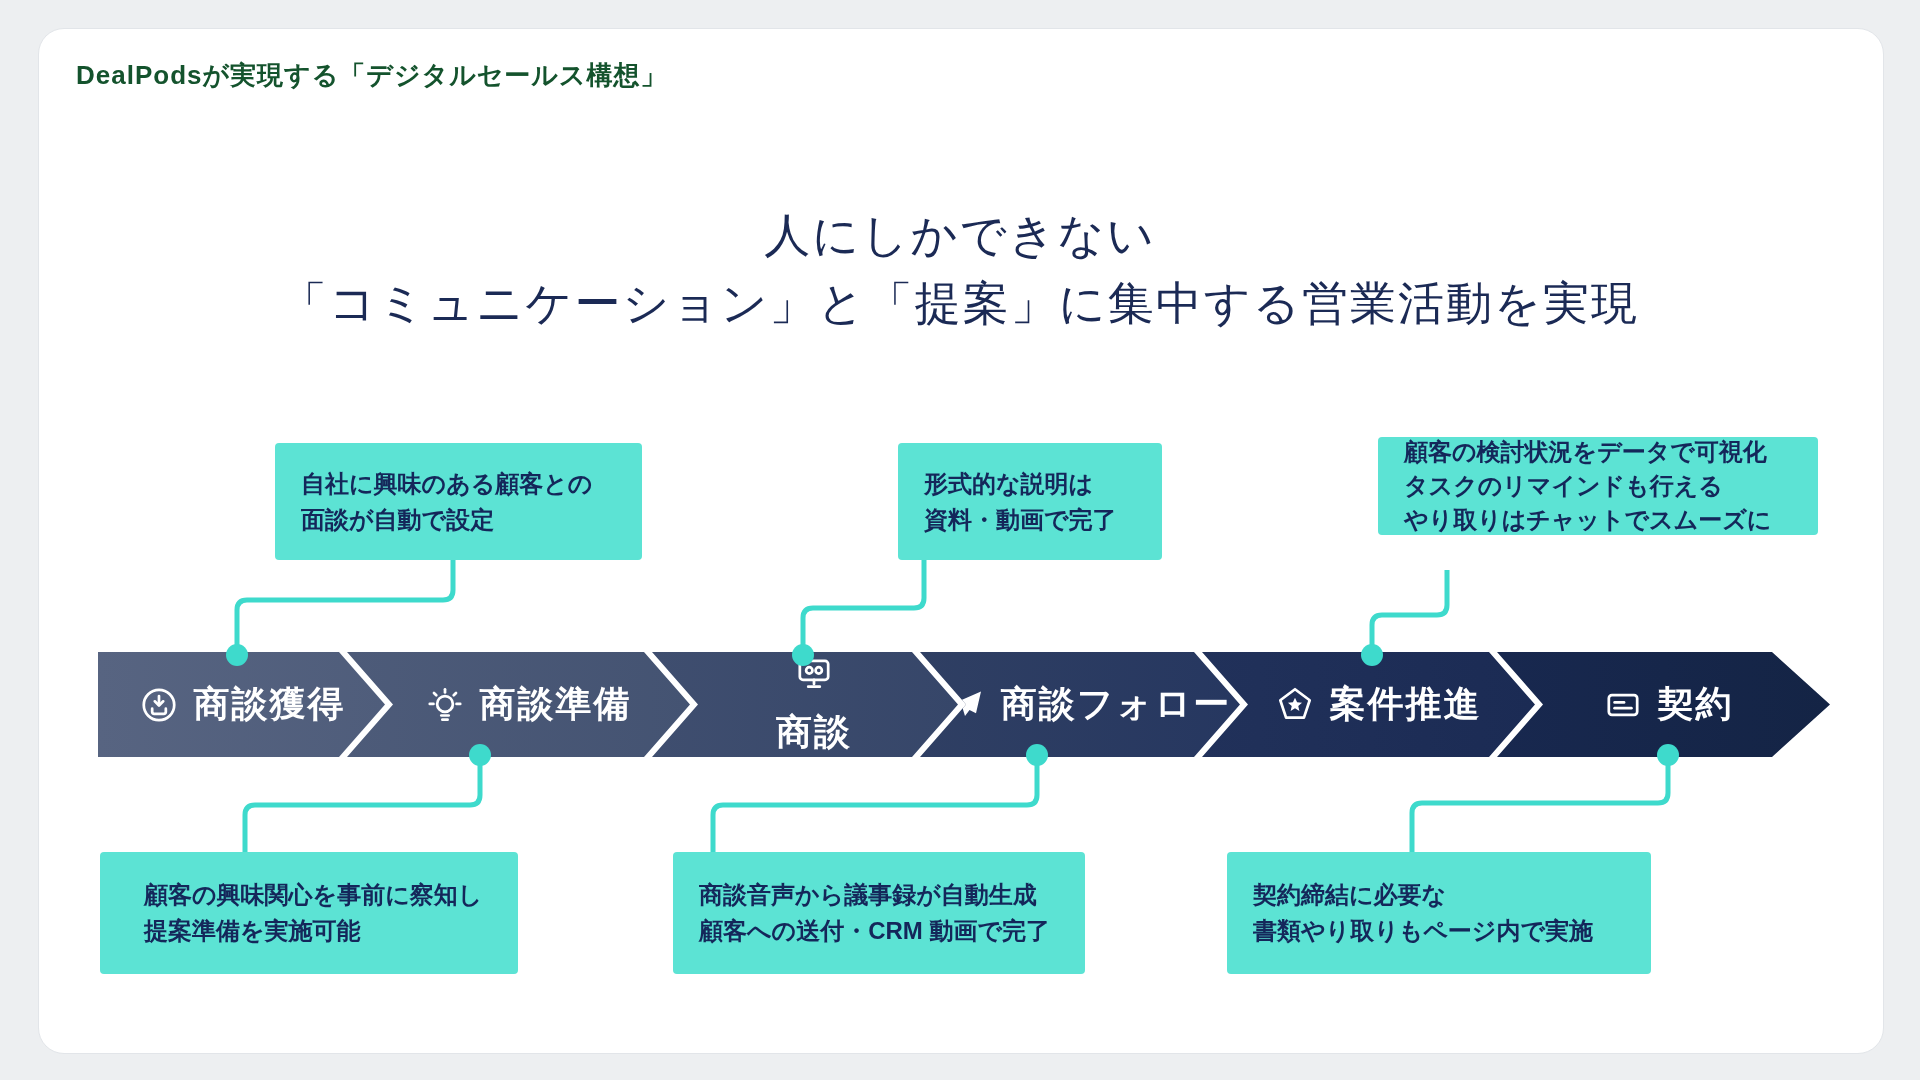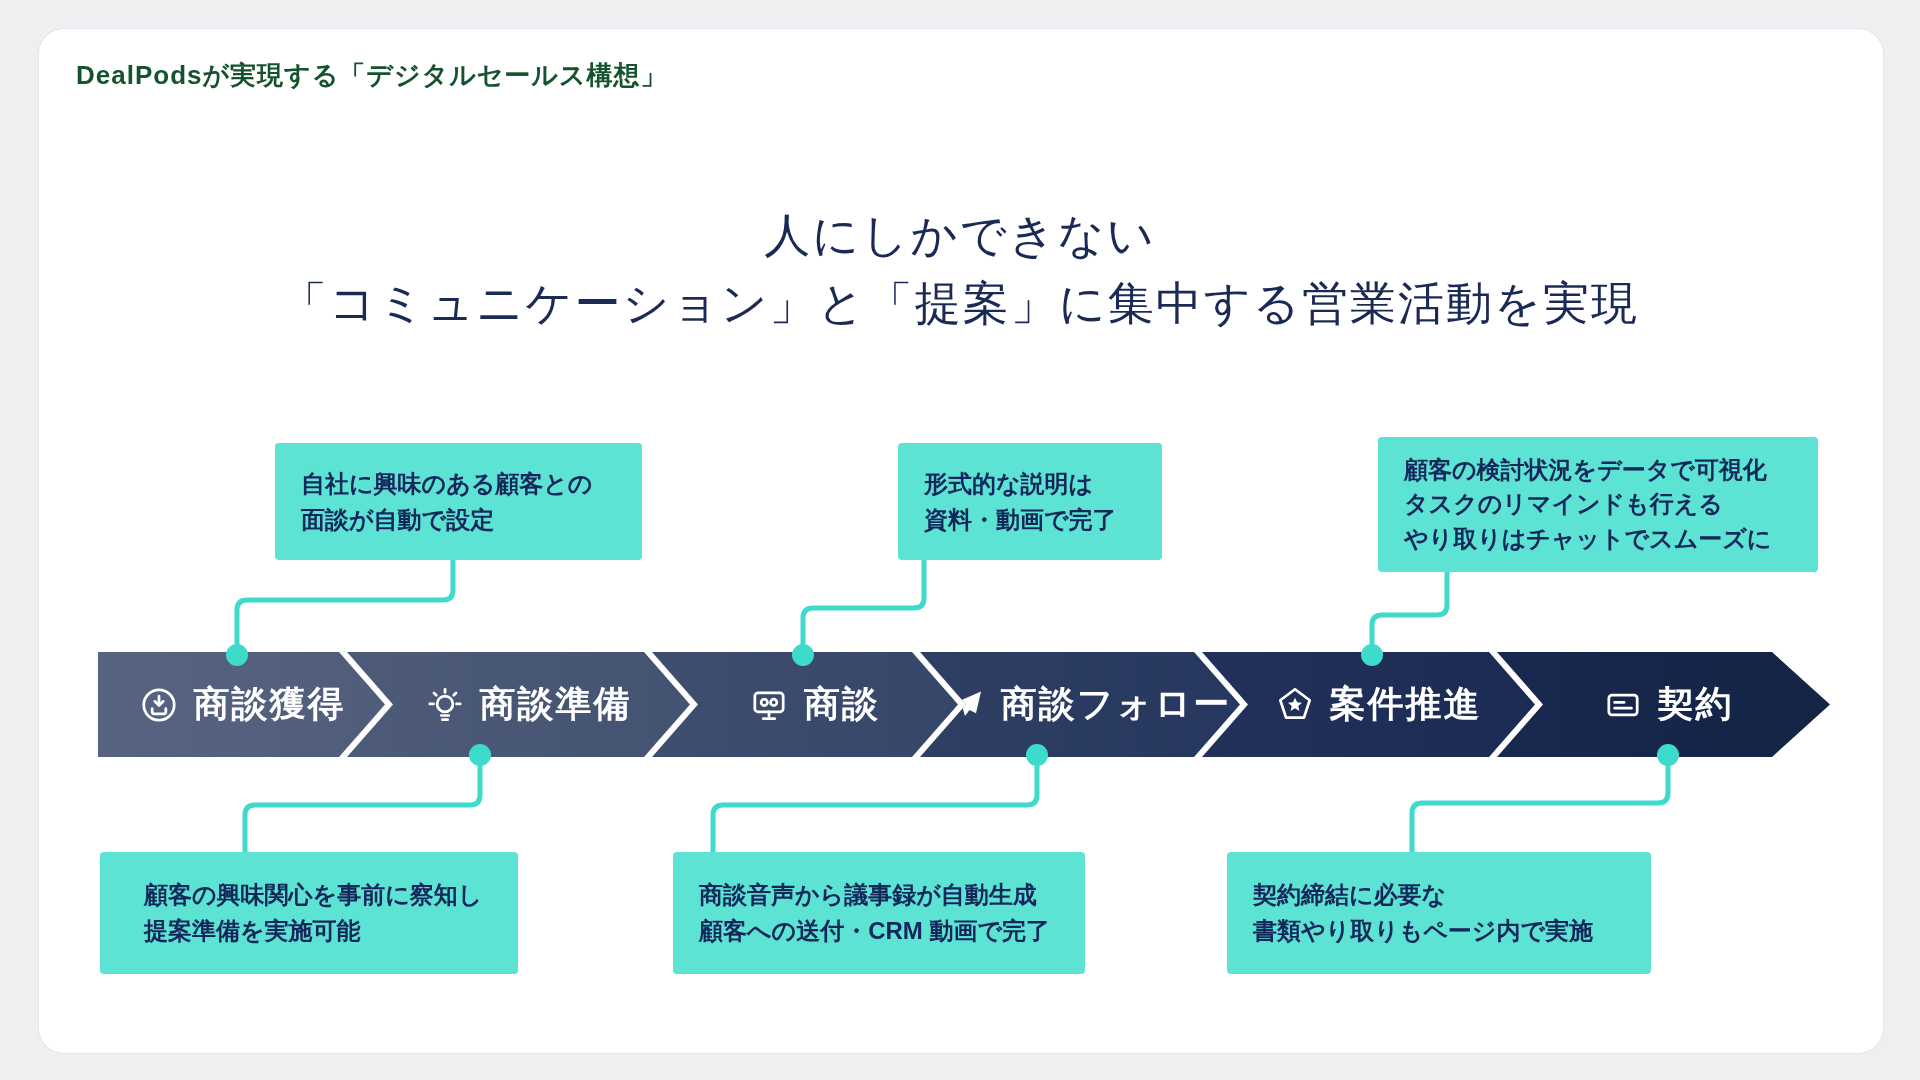--- a/index.html
+++ b/index.html
@@ -9,34 +9,34 @@
   .doc-title{position:absolute;left:76px;top:58px;font-size:26px;font-weight:600;color:#14532d;letter-spacing:1px;}
   .heading{position:absolute;left:0;top:192px;width:100%;text-align:center;color:#1b2a55;
            font-weight:400;font-size:46px;line-height:1.48;letter-spacing:2px;margin-top:9px;}
   
   .callout{position:absolute;background:#5ce3d4;border-radius:4px;color:#14275a;font-weight:700;
            font-size:24px;line-height:1.5;display:flex;flex-direction:column;justify-content:center;
            padding:0 26px;box-sizing:border-box;z-index:3;}
   .callout span{display:block;}
   #ct1{left:275px;top:443px;width:367px;height:117px;}
   #ct2{left:898px;top:443px;width:264px;height:117px;}
-  #ct3{left:1378px;top:437px;width:440px;height:135px;line-height:1.42;}
+  #ct3{left:1378px;top:437px;width:440px;height:98px;line-height:1.42;}
   #cb1{left:100px;top:852px;width:418px;height:122px;padding-left:44px;}
   #cb2{left:673px;top:852px;width:412px;height:122px;}
   #cb3{left:1227px;top:852px;width:424px;height:122px;}
   
   .band{position:absolute;left:0;top:0;width:1920px;height:1080px;z-index:1;}
   .seg{position:absolute;top:652px;height:105px;display:flex;align-items:center;justify-content:center;
        gap:14px;color:#ffffff;font-size:36px;font-weight:700;letter-spacing:2px;}
   .s1{left:98px;width:287px;background:linear-gradient(90deg,#57648111,#4f5d7b00);background:linear-gradient(90deg,#576481,#4f5d7b);
       clip-path:polygon(0 0,calc(100% - 46px) 0,100% 50%,calc(100% - 46px) 100%,0 100%);}
   .s2{left:347px;width:343px;background:linear-gradient(90deg,#4d5b79,#445372);
       clip-path:polygon(0 0,calc(100% - 46px) 0,100% 50%,calc(100% - 46px) 100%,0 100%,46px 50%);padding-left:18px;box-sizing:border-box;}
   .s3{left:652px;width:306px;background:linear-gradient(90deg,#3f4e6f,#364669);
-      clip-path:polygon(0 0,calc(100% - 46px) 0,100% 50%,calc(100% - 46px) 100%,0 100%,46px 50%);padding-left:18px;box-sizing:border-box;}
+      clip-path:polygon(0 0,calc(100% - 46px) 0,100% 50%,calc(100% - 46px) 100%,0 100%,46px 50%);padding-left:18px;box-sizing:border-box;flex-direction:column;}
   .s4{left:920px;width:320px;background:linear-gradient(90deg,#2f3f63,#263760);
       clip-path:polygon(0 0,calc(100% - 46px) 0,100% 50%,calc(100% - 46px) 100%,0 100%,46px 50%);padding-left:18px;box-sizing:border-box;}
   .s5{left:1202px;width:333px;background:linear-gradient(90deg,#21315a,#1b2b54);
       clip-path:polygon(0 0,calc(100% - 46px) 0,100% 50%,calc(100% - 46px) 100%,0 100%,46px 50%);padding-left:18px;box-sizing:border-box;}
   .s6{left:1497px;width:333px;background:linear-gradient(90deg,#18284f,#142445);
       clip-path:polygon(0 0,calc(100% - 58px) 0,100% 50%,calc(100% - 58px) 100%,0 100%,46px 50%);padding-left:8px;box-sizing:border-box;}
   .seg svg{flex:0 0 auto;}
   .overlay{position:absolute;left:0;top:0;z-index:2;pointer-events:none;}
 </style>
 </head>

